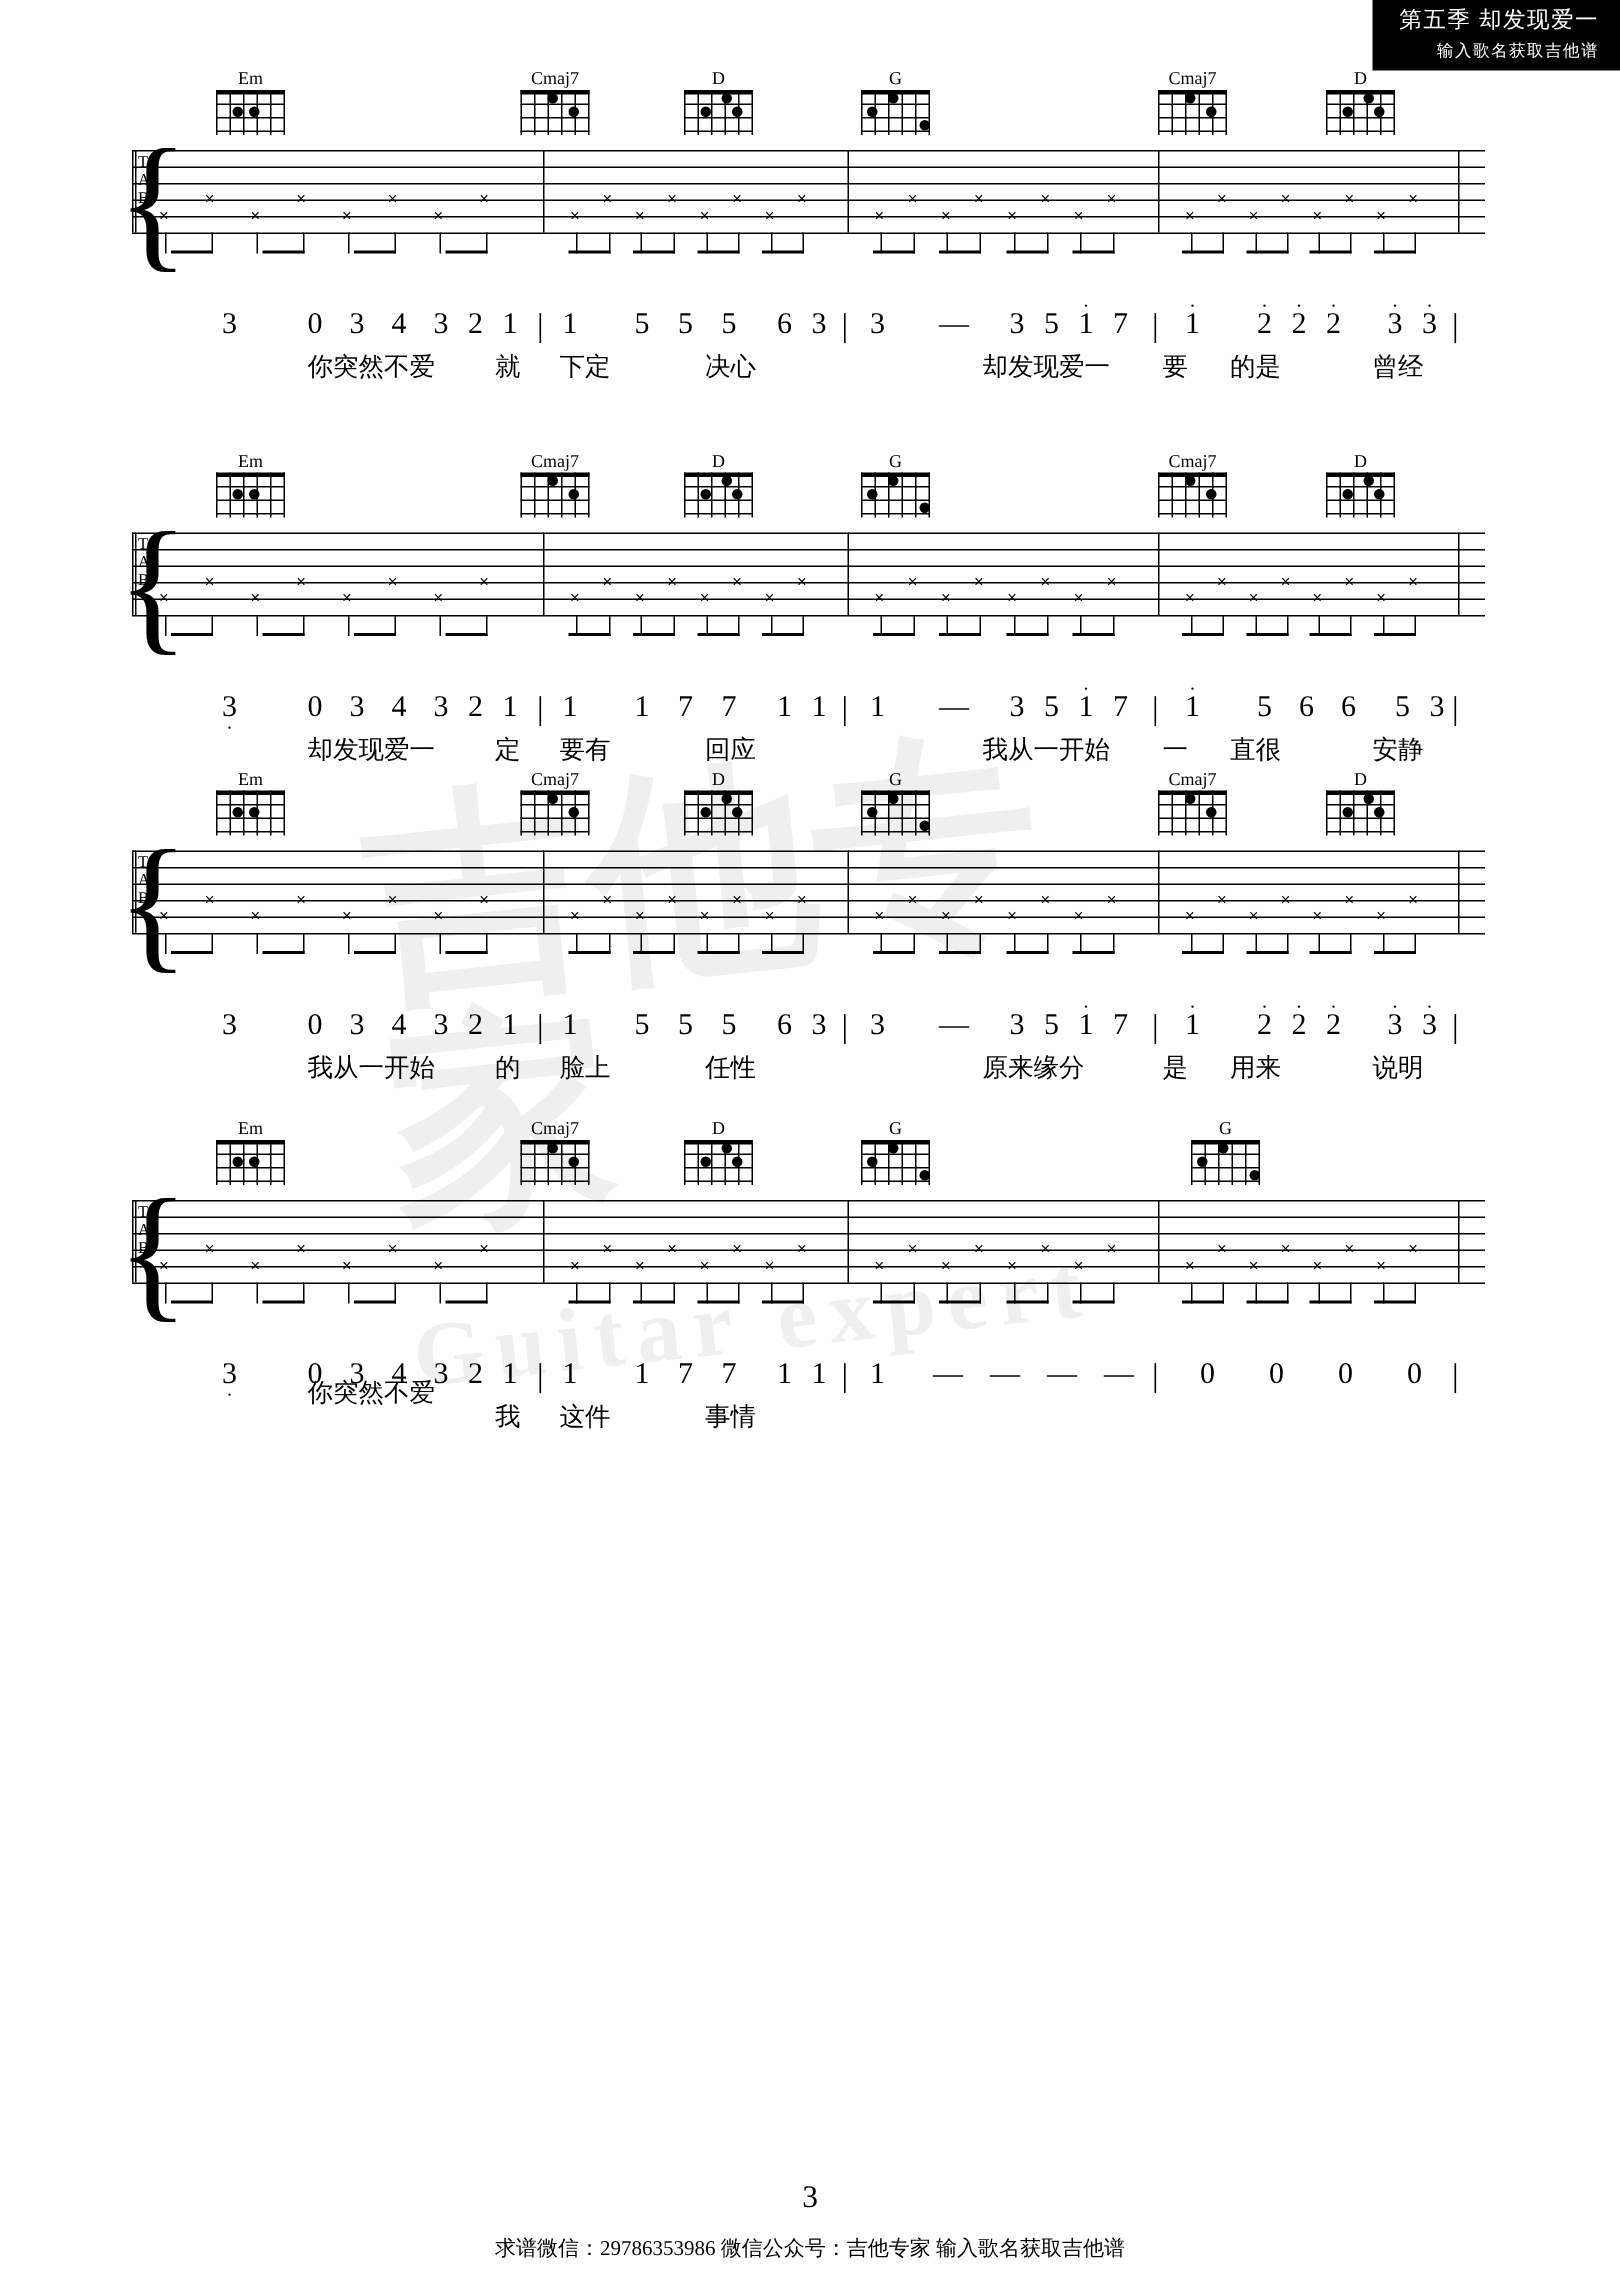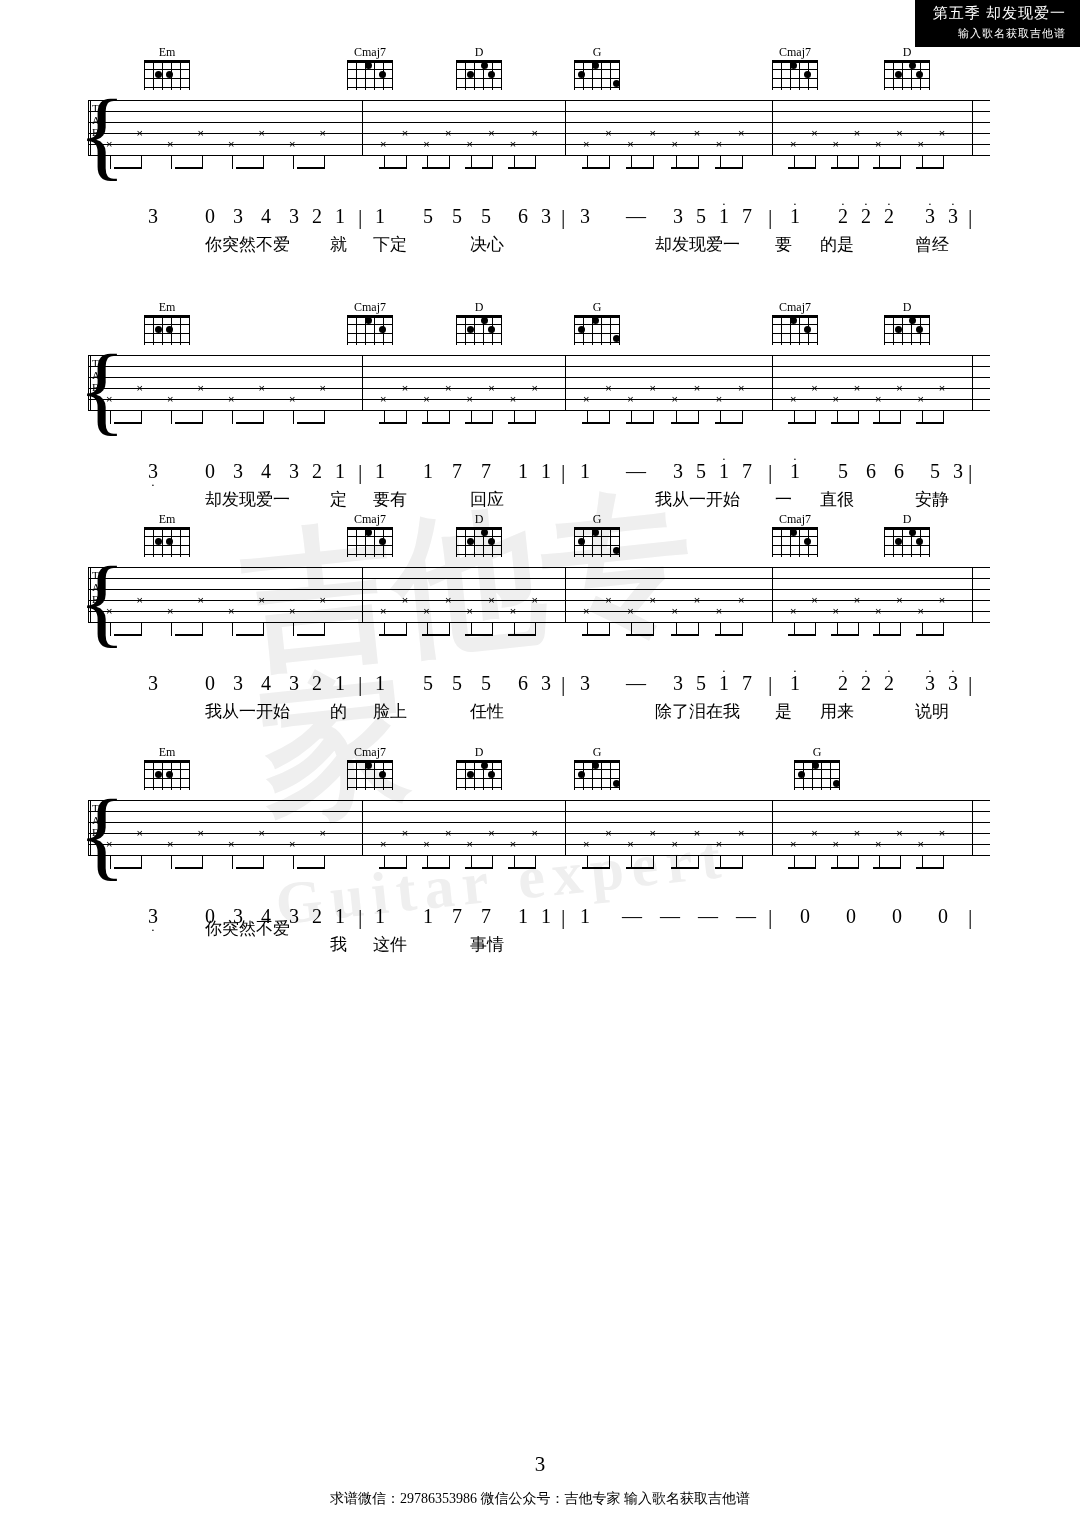--- a/index.html
+++ b/index.html
@@ -784,21 +784,21 @@
         <span class="num" style="left: 925px; top: 0px;">3<span class="dotup">·</span></span>
         <span class="num" style="left: 948px; top: 0px;">3<span class="dotup">·</span></span>
         <span class="bar" style="left: 358px; top: -1px;">|</span>
         <span class="bar" style="left: 561px; top: -1px;">|</span>
         <span class="bar" style="left: 768px; top: -1px;">|</span>
         <span class="bar" style="left: 968px; top: -1px;">|</span>
         <span class="lyr" style="left: 205px; top: 28px;">我从一开始</span>
         <span class="lyr" style="left: 330px; top: 28px;">的</span>
         <span class="lyr" style="left: 373px; top: 28px;">脸上</span>
         <span class="lyr" style="left: 470px; top: 28px;">任性</span>
-        <span class="lyr" style="left: 655px; top: 28px;">除了泪在我</span>
+        <span class="lyr" style="left: 655px; top: 28px;">原来缘分</span>
         <span class="lyr" style="left: 775px; top: 28px;">是</span>
         <span class="lyr" style="left: 820px; top: 28px;">用来</span>
         <span class="lyr" style="left: 915px; top: 28px;">说明</span>
       </div>
     </div>
     <div class="system" style="top: 745px; height: 220px;">
       <div class="chordbox" style="left: 140px; top: 0px;">
         <div class="cname">Em</div>
         <div class="grid">
           <div class="nut"></div>

